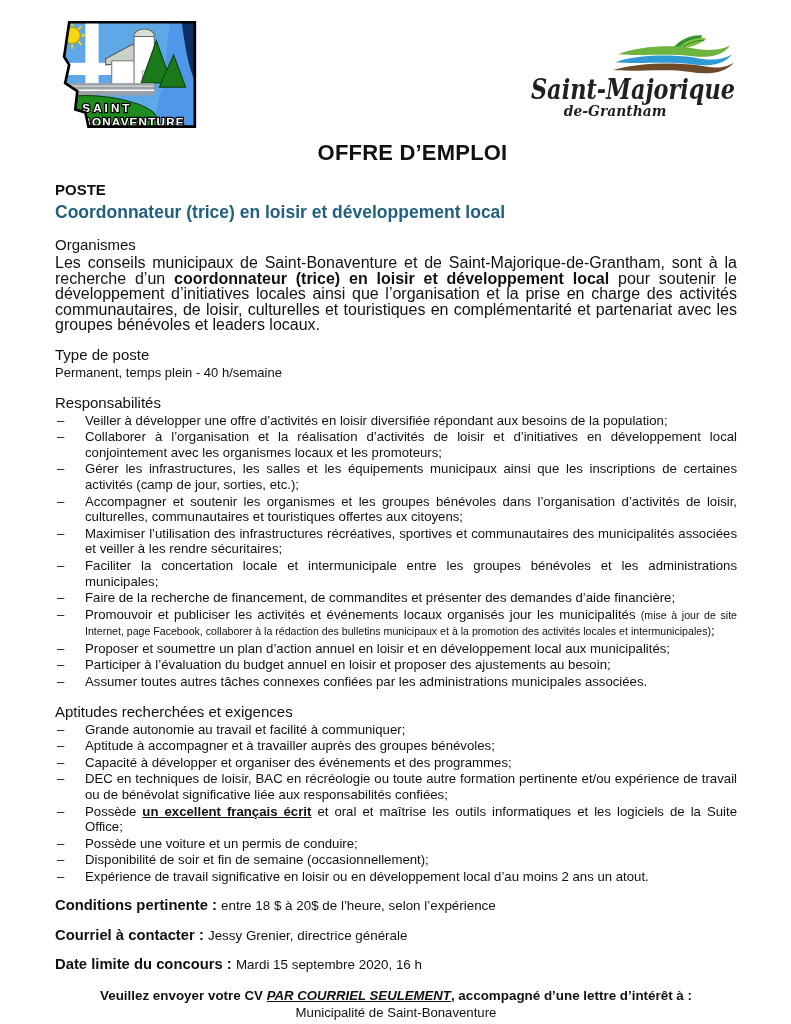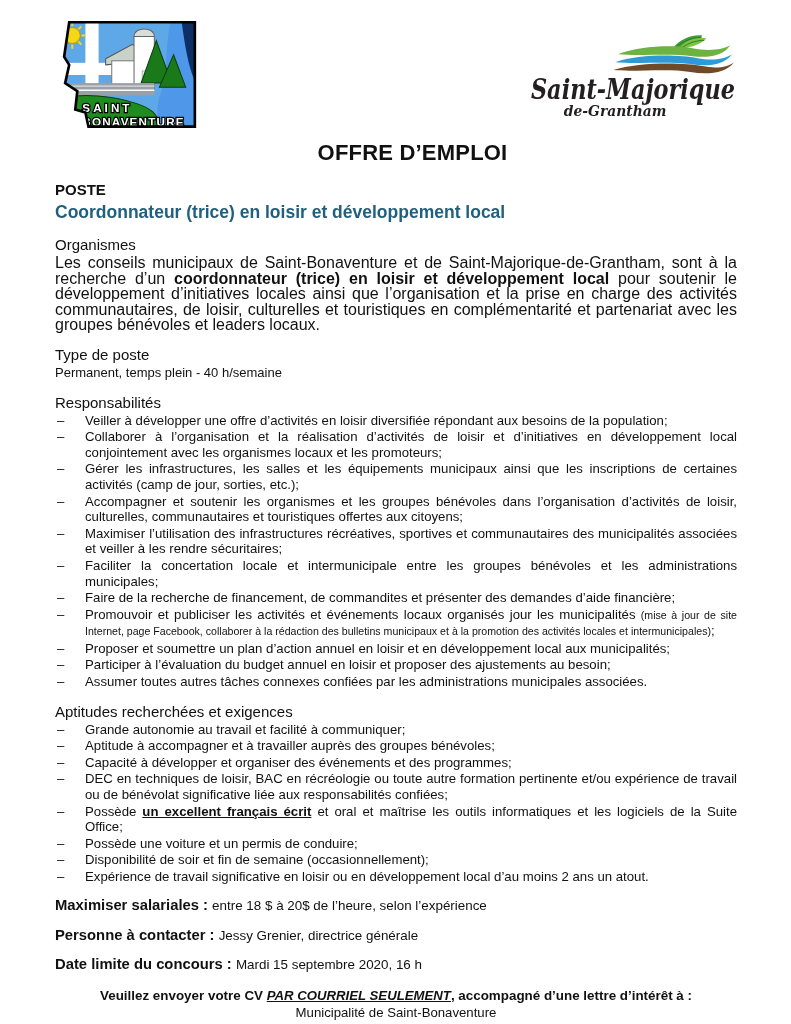--- a/index.html
+++ b/index.html
@@ -151,22 +151,22 @@
         <li><span class="marker">–</span><span><span>Grande autonomie au travail et facilité à communiquer;</span></span></li>
         <li><span class="marker">–</span><span><span>Aptitude à accompagner et à travailler auprès des groupes bénévoles;</span></span></li>
         <li><span class="marker">–</span><span><span>Capacité à développer et organiser des événements et des programmes;</span></span></li>
         <li><span class="marker">–</span><span><span>DEC en techniques de loisir, BAC en récréologie ou toute autre formation pertinente et/ou expérience de travail ou de bénévolat significative liée aux responsabilités confiées;</span></span></li>
         <li><span class="marker">–</span><span><span>Possède </span><span class="seg-bold-underline">un excellent français écrit</span><span> et oral et maîtrise les outils informatiques et les logiciels de la Suite Office;</span></span></li>
         <li><span class="marker">–</span><span><span>Possède une voiture et un permis de conduire;</span></span></li>
         <li><span class="marker">–</span><span><span>Disponibilité de soir et fin de semaine (occasionnellement);</span></span></li>
         <li><span class="marker">–</span><span><span>Expérience de travail significative en loisir ou en développement local d’au moins 2 ans un atout.</span></span></li>
       </ul>
 
-    <div class="info-line"><span class="seg-bold">Maximiser salariales : </span><span>entre 18 $ à 20$ de l’heure, selon l’expérience</span></div>
-    <div class="info-line"><span class="seg-bold">Personne à contacter : </span><span>Jessy Grenier, directrice générale</span></div>
+    <div class="info-line"><span class="seg-bold">Conditions pertinente : </span><span>entre 18 $ à 20$ de l’heure, selon l’expérience</span></div>
+    <div class="info-line"><span class="seg-bold">Courriel à contacter : </span><span>Jessy Grenier, directrice générale</span></div>
     <div class="info-line"><span class="seg-bold">Date limite du concours : </span><span>Mardi 15 septembre 2020, 16 h</span></div>
 
     <div class="footer">
       <p class="line"><span class="seg-bold">Veuillez envoyer votre CV </span><span class="seg-bold-italic-underline">PAR COURRIEL SEULEMENT</span><span class="seg-bold">, accompagné d’une lettre d’intérêt à :</span></p>
       <p class="line"><span>Municipalité de Saint-Bonaventure</span></p>
       <p class="line"><span>Téléphone : 819-396-2335 | Courriel : </span><span class="seg-link">direction.generale@saint-bonaventure.ca</span></p>
       <p class="line"><span class="seg-bold">Seules les personnes retenues pour une entrevue </span><span class="seg-bold-underline">seront contactées</span><span class="seg-bold">.</span></p>
     </div>
   </div>
 </div>

